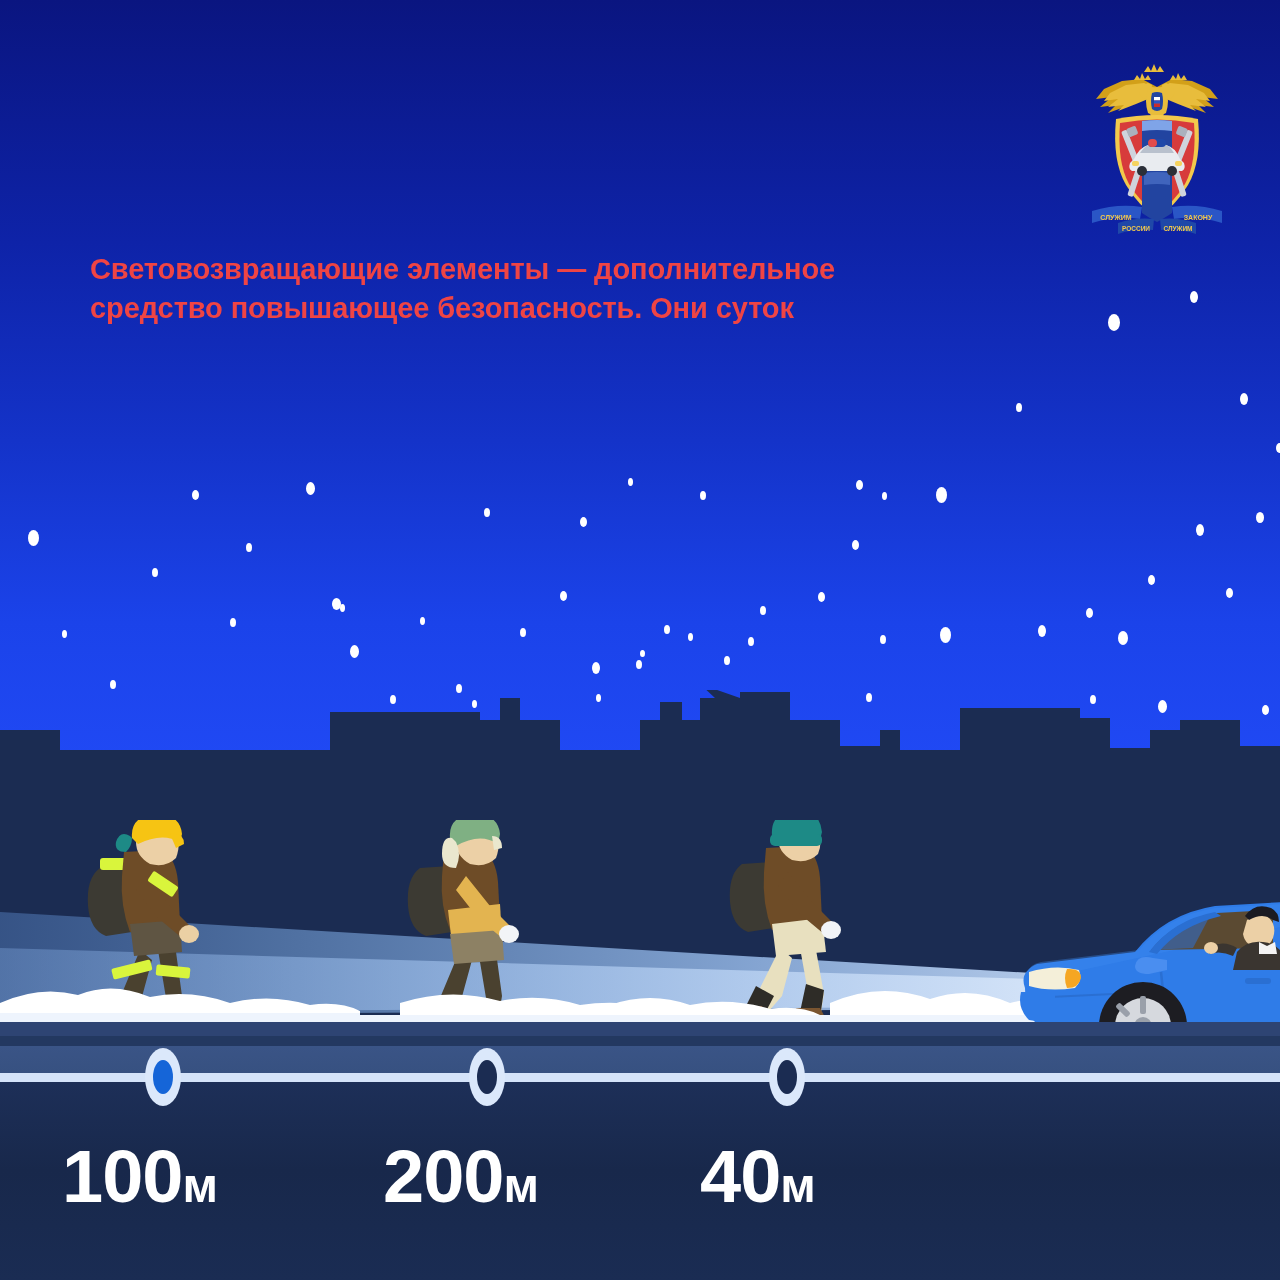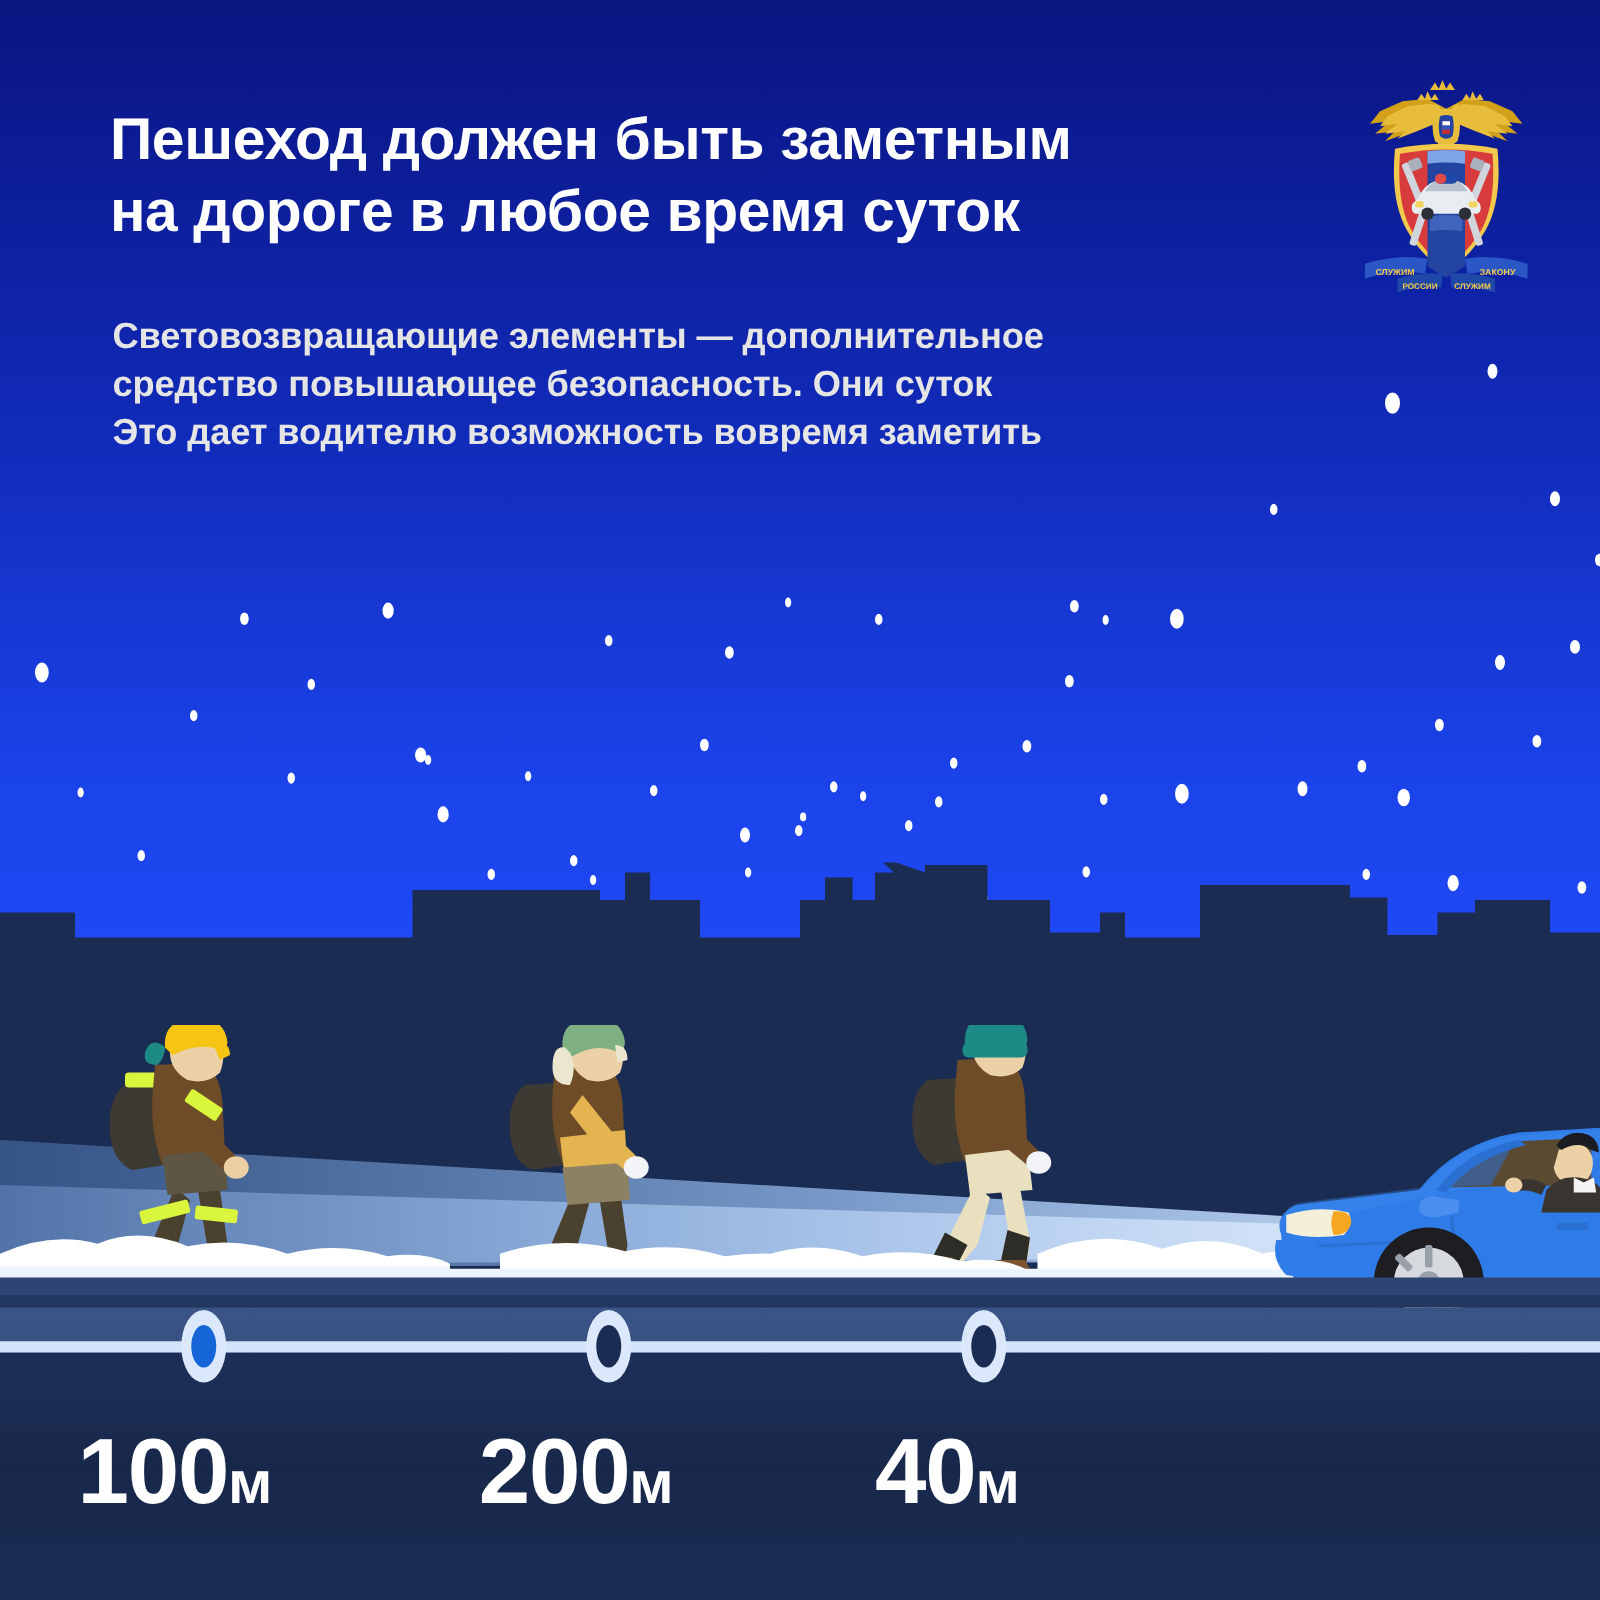--- a/index.html
+++ b/index.html
@@ -80,21 +80,21 @@
   .dist-label .unit { font-size:48px; }
   
   .headline {
     position:absolute; left:88px; top:82px; width:960px;
     color:#ffffff;
     font-size:47px; font-weight:bold; line-height:1.23;
     letter-spacing:-0.3px;
   }
   .body-copy {
     position:absolute; left:90px; top:250px; width:920px;
-    color:#e5e5e5;
+    color:#ef4444;
     font-size:29px; font-weight:bold; line-height:1.33;
     letter-spacing:-0.1px;
   }
   
   .emblem { position:absolute; left:1082px; top:55px; width:150px; height:180px; }
 </style>
 </head>
 <body>
 
 <div id="poster">
@@ -346,29 +346,24 @@
       <div class="marker" style="left: 769px;">
         <div class="core" style="background: rgb(27, 44, 82);"></div>
       </div>
     </div>
   <div id="dist-labels">
       <div class="dist-label" style="left: 62px;"><span>100</span><span class="unit">м</span></div>
       <div class="dist-label" style="left: 383px;"><span>200</span><span class="unit">м</span></div>
       <div class="dist-label" style="left: 700px;"><span>40</span><span class="unit">м</span></div>
     </div>
 
-  <div class="headline">
-    <div>Пешеход должен быть заметным</div>
-    <div>на дороге в любое время суток</div>
-  </div>
 
   <div class="body-copy">
     <div>Световозвращающие элементы — дополнительное</div>
     <div>средство повышающее безопасность. Они суток</div>
-    <div>Это дает водителю возможность вовремя заметить</div>
   </div>
 
   <svg class="emblem" viewBox="0 0 150 180">
 
     <g>
       <path fill="#d2a019" d="M75,32 L60,24 L40,26 L22,34 L14,44 L30,42 L18,52 L34,50 L26,58 L48,50 L62,44 L75,44 Z"></path>
       <path fill="#e8bd3c" d="M75,34 L62,28 L44,30 L28,38 L22,46 L36,44 L26,52 L42,50 L36,56 L54,49 L66,44 L75,44 Z"></path>
       <path fill="#d2a019" d="M75,32 L90,24 L110,26 L128,34 L136,44 L120,42 L132,52 L116,50 L124,58 L102,50 L88,44 L75,44 Z"></path>
       <path fill="#e8bd3c" d="M75,34 L88,28 L106,30 L122,38 L128,46 L114,44 L124,52 L108,50 L114,56 L96,49 L84,44 L75,44 Z"></path>
 

